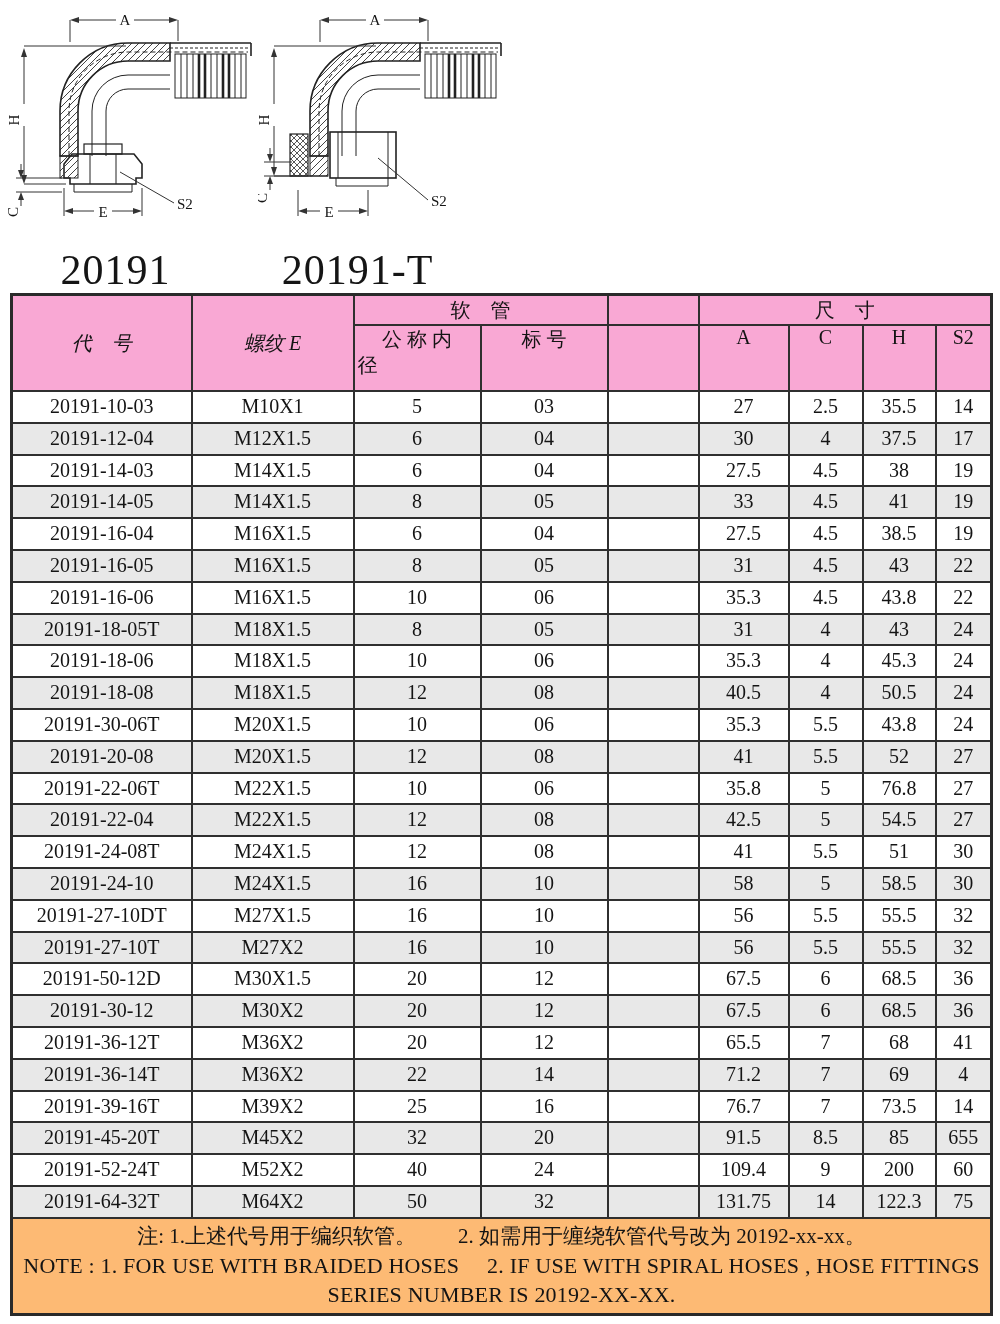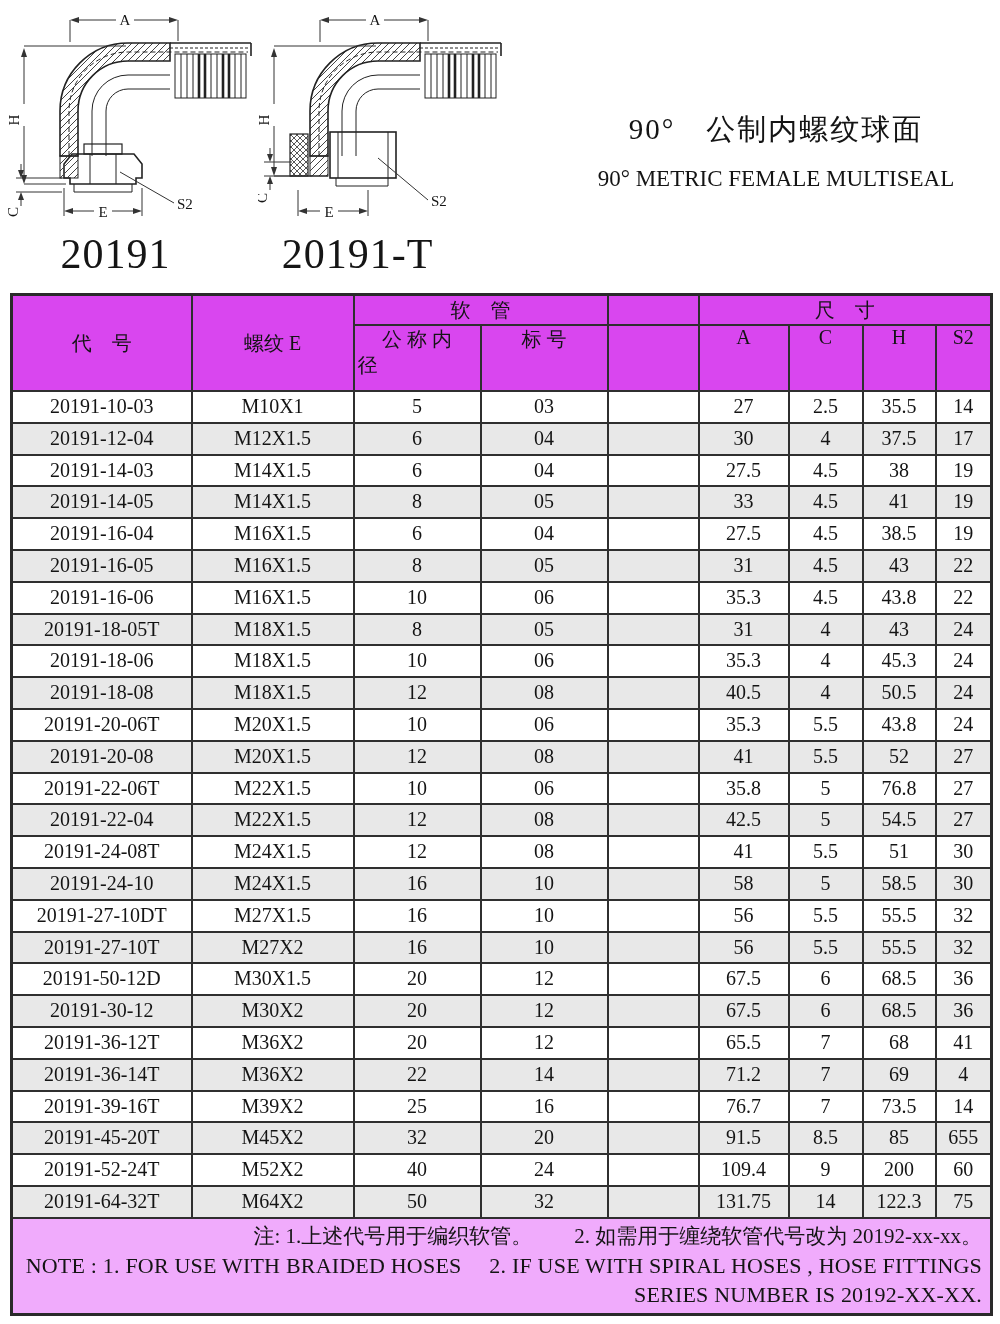--- a/index.html
+++ b/index.html
@@ -3,48 +3,48 @@
 <meta charset="utf-8">
 <style>
   html,body { margin:0; padding:0; background:#ffffff; }
   body { width:1000px; height:1324px; font-family:"Liberation Serif","DejaVu Serif",serif; color:#111; }
   .page { position:relative; width:1000px; height:1324px; overflow:hidden; background:#fff; }
 
   
   .fig { position:absolute; top:6px; }
   .fig.f1 { left:8px; }
   .fig.f2 { left:258px; }
-  .fig-caption { position:absolute; top:230px; text-align:center; font-size:42px; letter-spacing:1px; color:#151515; }
+  .fig-caption { position:absolute; top:246px; text-align:center; font-size:42px; letter-spacing:1px; color:#151515; }
   .fig-caption.c1 { left:38px;  width:155px; }
   .fig-caption.c2 { left:268px; width:165px;margin-left:7px; }
 
   svg text { font-family:"Liberation Serif","DejaVu Serif",serif; font-size:15px; fill:#151515; stroke:none; }
 
   
   .titles { position:absolute; left:560px; top:110px; width:432px; text-align:center; }
   .title-cn { font-size:29px; letter-spacing:2px; color:#141414; }
   .title-en { font-size:23px; margin-top:16px; color:#141414; }
 
   
   table.catalog { position:absolute; left:10px; top:293px; width:981px;
     border-collapse:collapse; table-layout:fixed; border:3px solid #2a2a2a; }
   .catalog th, .catalog td { border:2px solid #2f2f2f; text-align:center; padding:0;
     font-weight:normal; font-size:20px; color:#141414; overflow:hidden; }
-  .catalog thead th { background:#d946ef; }
+  .catalog thead th { background:#f9a8d4; }
   .catalog thead tr.h1 th { height:28px; }
   .catalog thead tr.h2 th { height:64px; vertical-align:top; }
-  .catalog thead th.vmid { vertical-align:middle; padding-top:0; }
+  .catalog thead th.vmid { vertical-align:middle; padding-top:0;font-style:italic; }
   .catalog tbody td { height:29.8px; line-height:29.8px; background:#fff; }
   .catalog tbody tr:nth-child(even) td { background:#e8e8e8; }
   .hose-id-th span { display:block; line-height:26px; }
   .hose-id-th .l2 { text-align:left; padding-left:3px; }
 
   
-  .catalog td.notes-cell { text-align:right; vertical-align:top; padding:3px 8px 4px 8px;
-    height:84px; line-height:29px; background:#f0abfc; }
+  .catalog td.notes-cell { text-align:center; vertical-align:top; padding:3px 8px 4px 8px;
+    height:84px; line-height:29px; background:#fdba74; }
   .note-cn { font-size:21px; }
   .note-en { font-size:22px; letter-spacing:0.2px; }
 </style>
 </head>
 <body>
 
 <div class="page">
 
   <svg class="fig f1" width="248" height="218" viewBox="0 0 248 218">
     <defs>
@@ -195,24 +195,20 @@
     <text x="117" y="19" text-anchor="middle">A</text>
     <text transform="translate(11,114) rotate(-90)" text-anchor="middle">H</text>
     <text transform="translate(9,192) rotate(-90)" text-anchor="middle">C</text>
     <text x="71" y="211" text-anchor="middle">E</text>
     <text x="173" y="200">S2</text>
   </svg>
 
   <div class="fig-caption c1">20191</div>
   <div class="fig-caption c2">20191-T</div>
 
-  <div class="titles">
-    <div class="title-cn">90°　公制内螺纹球面</div>
-    <div class="title-en">90° METRIC FEMALE MULTISEAL</div>
-  </div>
 
   <table class="catalog">
     <colgroup>
       <col style="width:180px">
         <col style="width:162px">
         <col style="width:127px">
       <col style="width:127px">
         <col style="width:91px">
         <col style="width:90px">
       <col style="width:74px">
@@ -345,21 +341,21 @@
           <td>M18X1.5</td>
           <td>12</td>
           <td>08</td>
           <td></td>
           <td>40.5</td>
           <td>4</td>
           <td>50.5</td>
           <td>24</td>
         </tr>
         <tr>
-          <td>20191-20-06T</td>
+          <td>20191-30-06T</td>
           <td>M20X1.5</td>
           <td>10</td>
           <td>06</td>
           <td></td>
           <td>35.3</td>
           <td>5.5</td>
           <td>43.8</td>
           <td>24</td>
         </tr>
         <tr>

